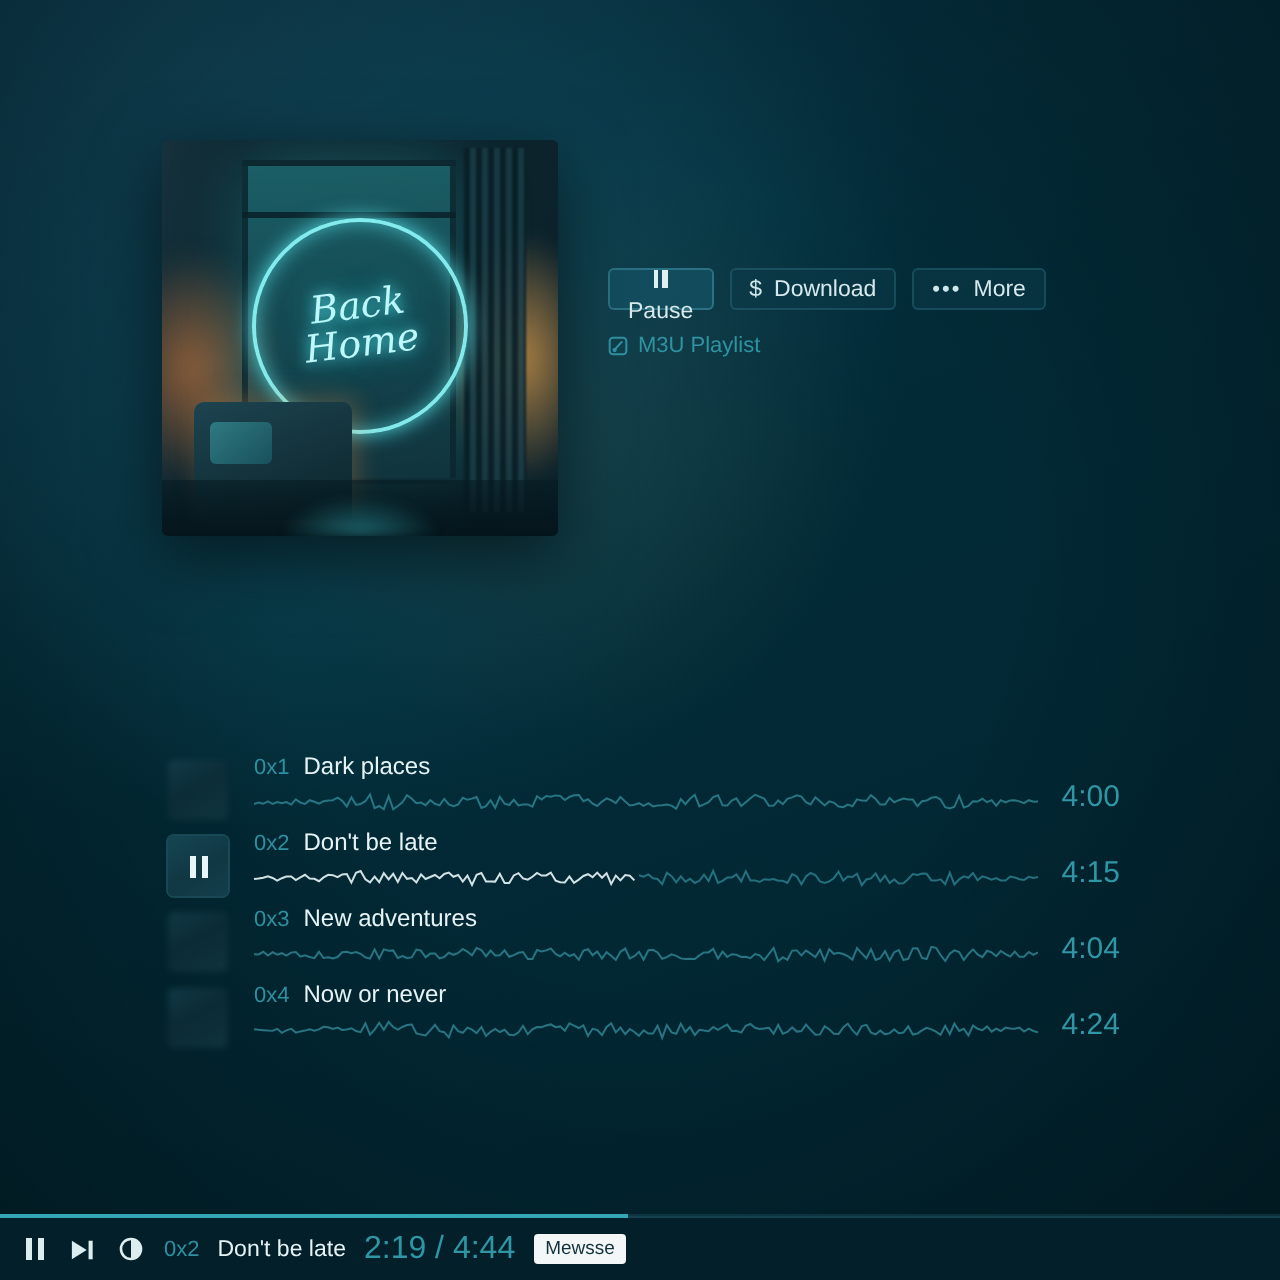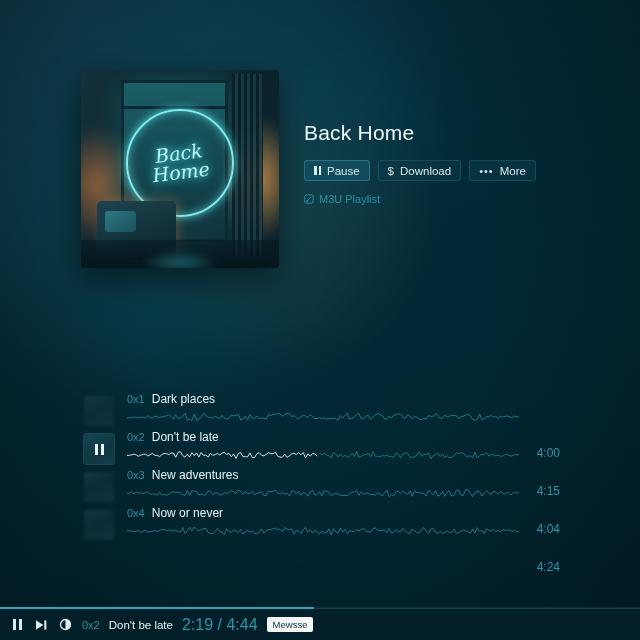--- a/index.html
+++ b/index.html
@@ -122,34 +122,34 @@
   .btn {
     display: inline-flex; align-items: center; gap: 6px;
     height: 21px; padding: 0 9px;
     font-size: 11.5px; color: #d6e9ec;
     background: rgba(13,58,72,0.55);
     border: 1px solid rgba(58,130,148,0.32);
     border-radius: 3px;
     cursor: pointer;
     white-space: nowrap;
   }
-  .btn.primary { background: rgba(19,77,94,0.95); border-color: rgba(80,170,190,0.40); }
+  .btn.primary { background: rgba(19,77,94,0.95); border-color: rgba(80,170,190,0.40); flex-direction: column; }
   .ic { display: inline-block; line-height: 0; }
   .pause-glyph { display: inline-flex; gap: 2px; }
   .pause-glyph i { display: block; width: 2.5px; height: 9px; background: #dff0f3; }
   .dollar { font-size: 11.5px; color: #cfe6ea; }
   .dots { letter-spacing: 1px; font-size: 11px; color: #cfe6ea; }
 
   .m3u {
     display: inline-flex; align-items: center; gap: 5px;
     margin-top: 12px; font-size: 11px; color: #2f93a3; cursor: pointer;
   }
 
   
-  .tracks { position: absolute; left: 84px; top: 392px; width: 476px; }
+  .tracks { position: absolute; left: 84px; top: 376px; width: 476px; }
   .row { position: relative; height: 38px; }
   .thumb {
     position: absolute; left: 0; top: 4px;
     width: 30px; height: 30px; border-radius: 3px;
     background: linear-gradient(150deg, #17414e 0%, #0f2e39 45%, #143943 100%);
     filter: blur(1.6px);
     opacity: .75;
   }
   .row.active .thumb {
     filter: none; opacity: 1;
@@ -160,21 +160,21 @@
     position: absolute; inset: 0; display: none;
     align-items: center; justify-content: center;
     background: rgba(8,40,50,0.35); border-radius: 3px;
   }
   .row.active .thumb .ovr { display: flex; }
   .thumb .ovr i { display: block; width: 3px; height: 11px; background: #e9f6f8; margin: 0 1.5px; }
 
   .rowtop { position: absolute; left: 43px; top: 0; display: flex; align-items: baseline; gap: 7px; }
   .tnum { font-size: 11px; color: #2e90a0; }
   .tname { font-size: 12px; color: #e6f3f5; }
-  .dur { position: absolute; right: 0; top: 14px; font-size: 12px; color: #2f96a6; margin-top: 40px; }
+  .dur { position: absolute; right: 0; top: 14px; font-size: 15px; color: #2f96a6; }
   .wave { position: absolute; left: 43px; top: 14px; width: 392px; height: 22px; }
   .wave svg { display: block; width: 100%; height: 100%; }
 
   
   .player {
     position: absolute; left: 0; right: 0; bottom: 0; height: 32px;
     background: #03202a;
     border-top: 1px solid rgba(40,95,110,0.35);
     display: flex; align-items: center; gap: 9px;
     padding: 0 10px;
@@ -213,21 +213,20 @@
         <div>Back</div>
         <div>Home</div>
       </div>
       <div class="chair"></div>
       <div class="cushion"></div>
       <div class="floor"></div>
       <div class="floorglow"></div>
     </div>
 
     <div class="meta">
-      <div class="track-title">Back Home</div>
 
       <div class="btnrow">
 
         <div class="btn primary">
           <span class="ic pause-glyph">
               <i></i>
               <i></i>
             </span>
           <span>Pause</span>
         </div>

